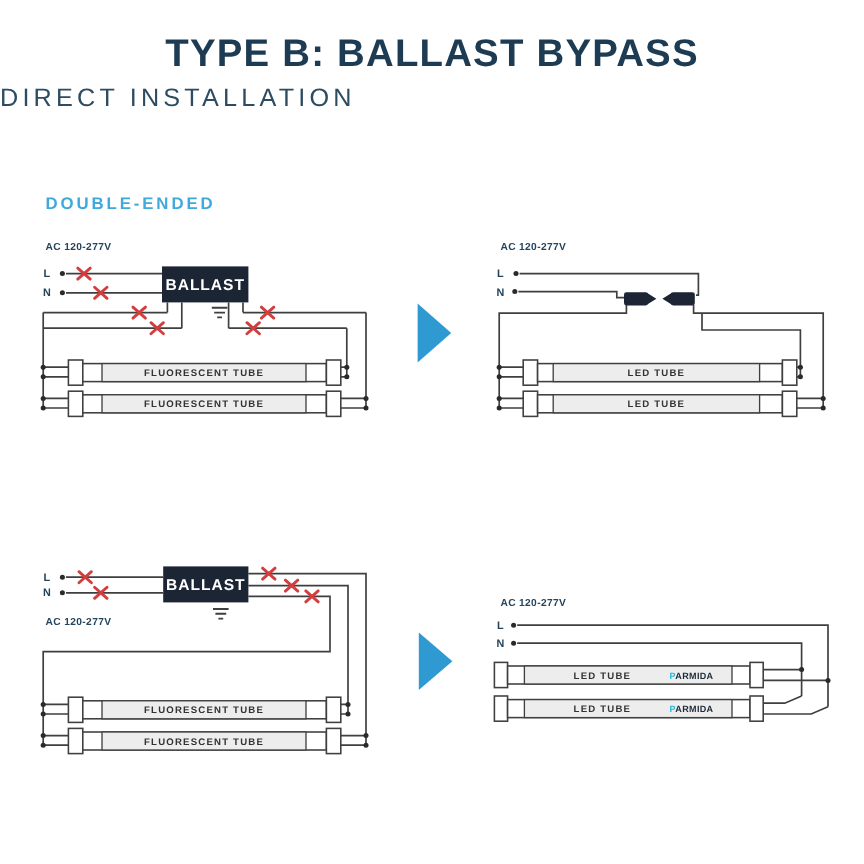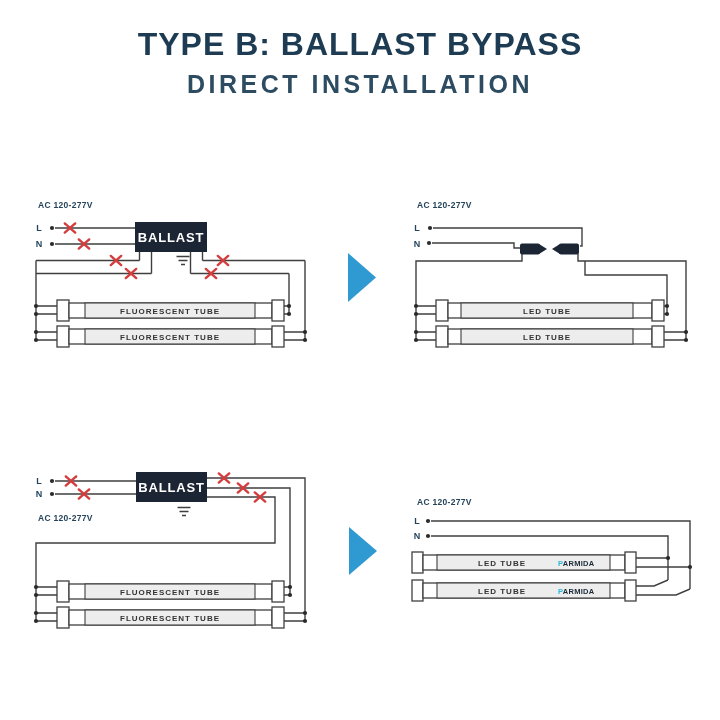--- a/index.html
+++ b/index.html
@@ -1,21 +1,21 @@
 <!DOCTYPE html>
 <html><head>
 <meta charset="utf-8">
 <style>
   html,body{margin:0;padding:0;background:#ffffff;}
   .page{position:relative;width:720px;height:720px;background:#fff;overflow:hidden;
         font-family:"Liberation Sans", sans-serif;border-radius:25px;}
   .title{position:absolute;left:0;top:26px;width:720px;text-align:center;
          font-size:32px;font-weight:bold;letter-spacing:1px;color:#1d3c53;}
-  .subtitle{position:absolute;left:0;top:70px;width:720px;text-align:center;
-         font-size:25px;font-weight:700;letter-spacing:3.5px;color:#2d4c62;}
+  .subtitle{position:absolute;left:0;top:70px;width:720px;text-align:left;
+         font-size:21px;font-weight:400;letter-spacing:3.5px;color:#2d4c62;}
   .section-label{position:absolute;font-size:14px;font-weight:bold;
          letter-spacing:2.4px;color:#3fa9dc;}
   #sec-double{left:38px;top:161px;}
   #sec-single{left:38px;top:433px;}
   svg{position:absolute;left:0;top:0;}
   svg text{font-family:"Liberation Sans", sans-serif;}
   .wire{stroke:#3f3f3f;stroke-width:1.4;fill:none;}
   .outline{stroke:#3f3f3f;stroke-width:1.3;fill:#ffffff;}
   .tlabel-rect{stroke:#3f3f3f;stroke-width:1.1;fill:#ededed;}
   .dot{fill:#2a2a2a;}
@@ -32,20 +32,21 @@
   .nut{fill:#1b2534;}
   .arrow{fill:#2f9ad2;}
 </style>
 </head>
 <body>
 
 <div class="page">
 
   <div class="title">TYPE B: BALLAST BYPASS</div>
   <div class="subtitle">DIRECT INSTALLATION</div>
+  <div class="section-label" id="sec-double">DOUBLE-ENDED</div>
 
   <svg width="720" height="720" viewBox="0 0 720 720">
     <defs>
       <g id="xm">
           <line x1="-5.2" y1="-4.6" x2="5.2" y2="4.6"></line>
           <line x1="-5.2" y1="4.6" x2="5.2" y2="-4.6"></line>
         </g>
     </defs>
 
     <g>

